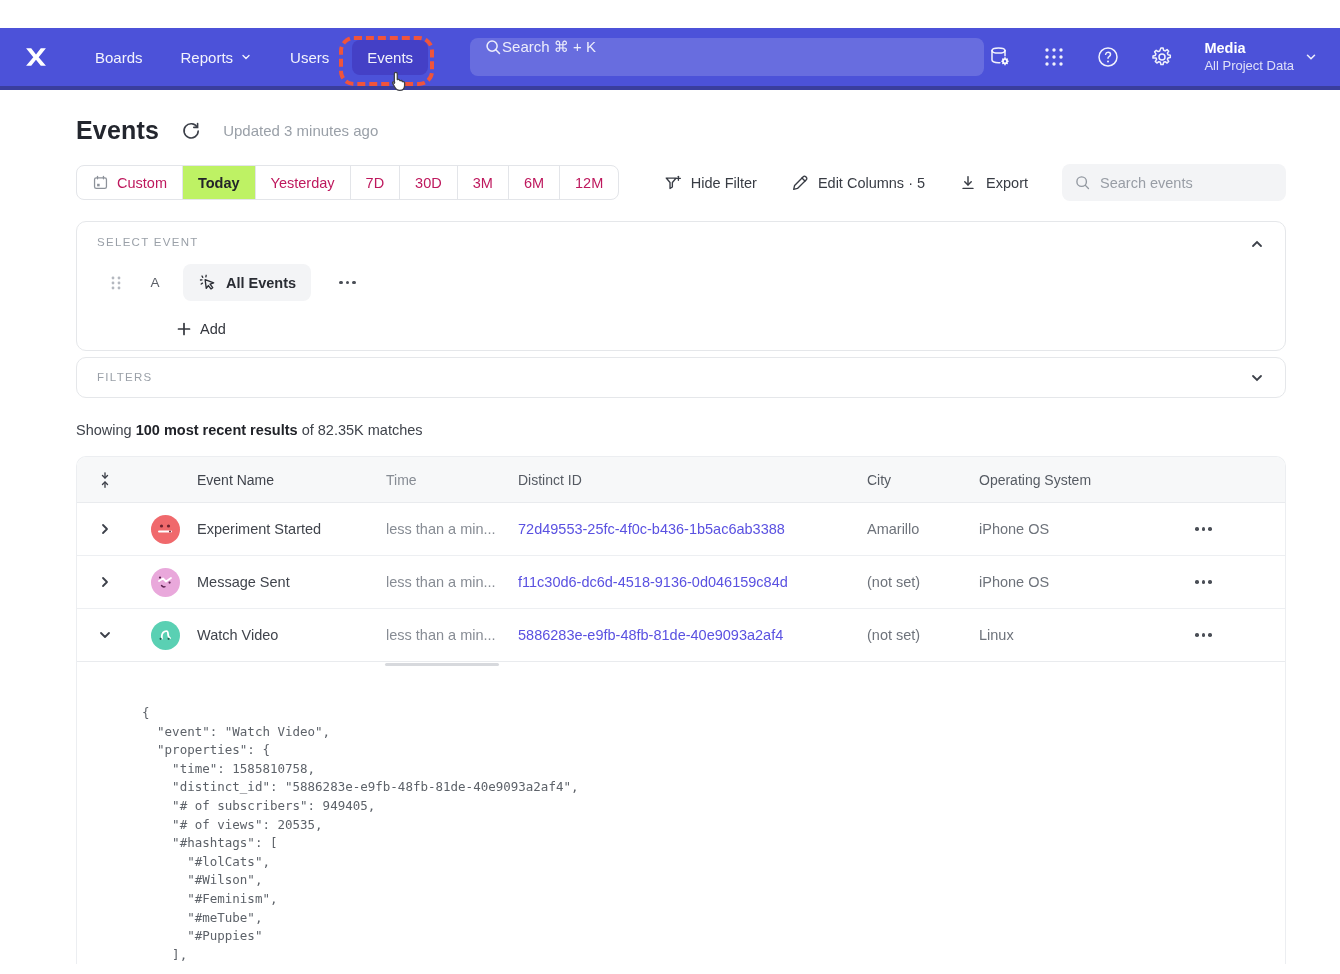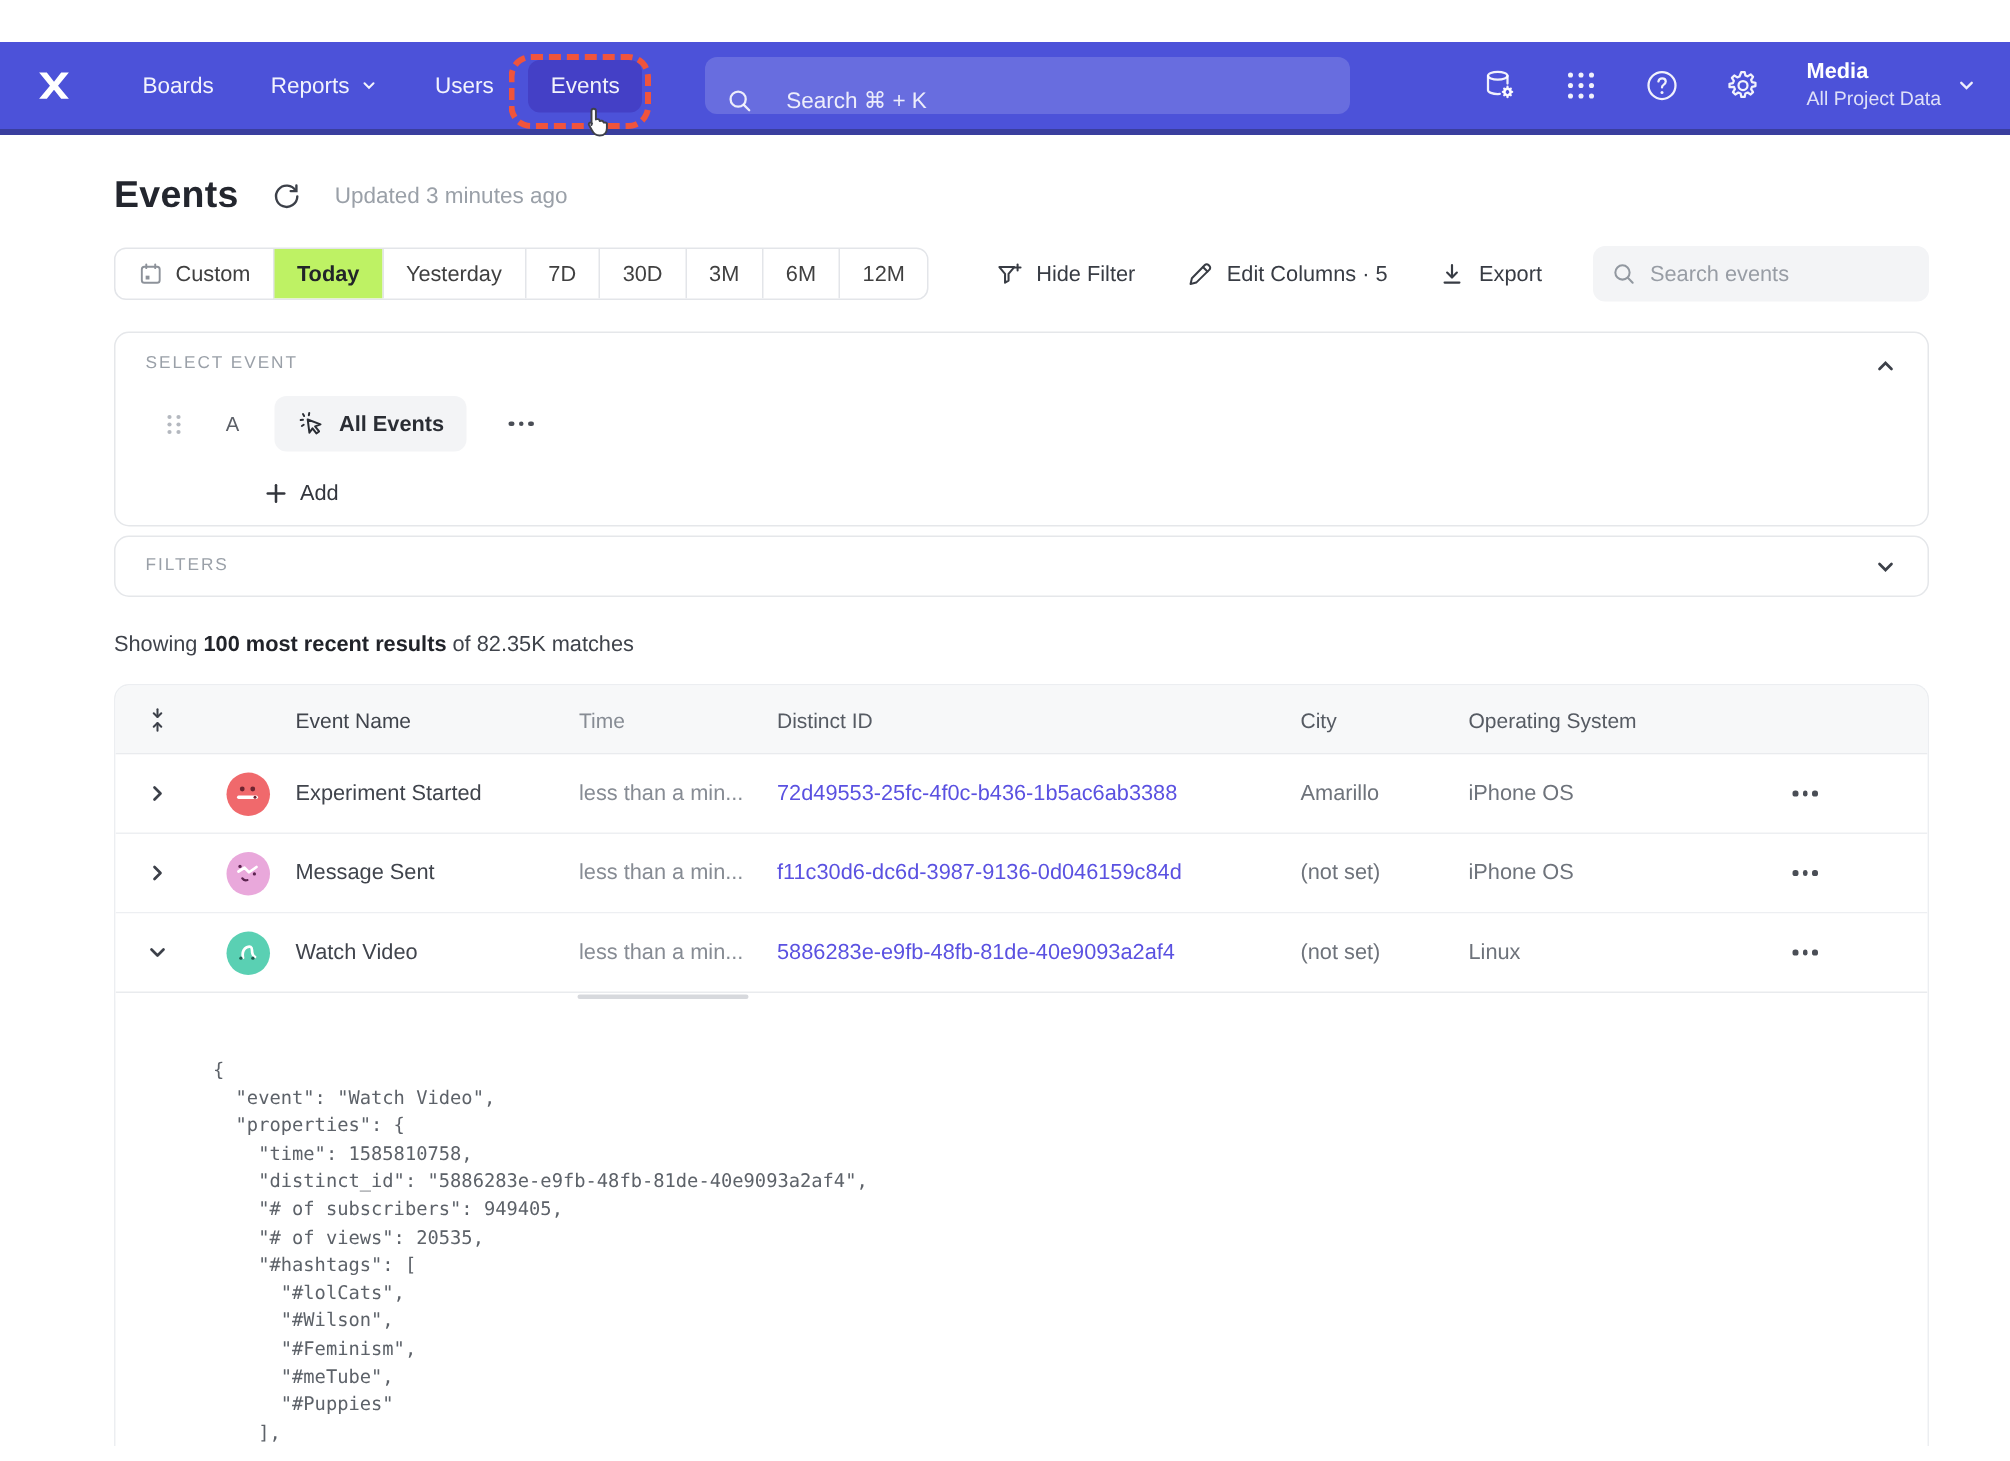--- a/index.html
+++ b/index.html
@@ -7,22 +7,22 @@
     font-family:"Liberation Sans", sans-serif; color:#3c4049; }
 
   
   .navbar { height:62px; background:#4c52d9; border-bottom:4px solid #3a3e9e;
     display:flex; align-items:center; padding:0 22px; position:relative; color:#fff;margin-top:28px; }
   .logo { width:30px; height:30px; margin-right:28px; display:flex; align-items:center; }
   .nav-items { display:flex; align-items:center; gap:8px; }
   .nav-item { font-size:15px; font-weight:500; color:rgba(255,255,255,.93);
     padding:9px 15px; border-radius:8px; display:flex; align-items:center; gap:7px; cursor:pointer; }
   .nav-item.active { background:#4440c6; }
-  .nav-search { margin-left:42px; width:430px; height:38px; background:rgba(255,255,255,.16);
-    border-radius:8px; display:flex; align-items:flex-end; padding:0 14px; gap:22px;
+  .nav-search { margin-left:42px; width:514px; height:38px; background:rgba(255,255,255,.16);
+    border-radius:8px; display:flex; align-items:flex-start; padding:0 14px; gap:0;
     color:rgba(255,255,255,.88); font-size:15px; }
   .nav-right { margin-left:auto; display:flex; align-items:center; gap:30px; }
   .nav-icon { width:24px; height:24px; color:rgba(255,255,255,.92); cursor:pointer; }
   .project { display:flex; align-items:center; gap:10px; cursor:pointer; }
   .project-name { font-size:14.5px; font-weight:bold; line-height:1.3; }
   .project-sub { font-size:13px; color:rgba(255,255,255,.82); line-height:1.3; }
 
   
   .highlight-box { position:absolute; left:339px; top:8px; width:95px; height:50px;
     border:4px dashed #f0543c; border-radius:15px; pointer-events:none; }
@@ -30,21 +30,21 @@
 
   
   .page { padding:26px 54px 0 76px; }
   .page-header { display:flex; align-items:center; gap:22px; }
   .page-title { font-size:25px; font-weight:bold; color:#23262e; letter-spacing:.2px; }
   .refresh-btn { width:20px; height:20px; color:#3c4049; cursor:pointer; }
   .updated { font-size:15px; color:#9aa0a8; }
 
   .controls { display:flex; align-items:center; margin-top:19px; }
   .segmented { display:inline-flex; border:1px solid #e3e5e9; border-radius:8px; overflow:hidden; background:#fff; }
-  .segment { padding:8px 15px; font-size:14.5px; color:#404040; border-left:1px solid #e3e5e9;
+  .segment { padding:8px 15px; font-size:14.5px; color:#be185d; border-left:1px solid #e3e5e9;
     display:flex; align-items:center; gap:8px; cursor:pointer; white-space:nowrap; }
   .segment:first-child { border-left:none; }
   .segment.selected { background:#bef264; color:#222429; font-weight:bold; }
   .seg-icon { width:17px; height:17px; color:#8d929a; }
 
   .toolbar { margin-left:auto; display:flex; align-items:center; gap:34px; }
   .tool-btn { display:flex; align-items:center; gap:9px; font-size:14.5px; font-weight:500;
     color:#383c44; cursor:pointer; background:none; border:none; font-family:inherit; }
   .tool-icon { width:18px; height:18px; color:#383c44; }
   .search-events { width:224px; height:37px; background:#f3f4f6; border-radius:8px;
@@ -381,21 +381,21 @@
         <svg width="20" height="20" viewBox="0 0 20 20">
               <polyline points="4,9 8,6.5 11,9.5 16,6" fill="none" stroke="#fff" stroke-width="1.8" stroke-linecap="round" stroke-linejoin="round"></polyline>
               <circle cx="5" cy="5.6" r="1.1" fill="#5c2450"></circle>
               <circle cx="14.6" cy="10.6" r="1.1" fill="#5c2450"></circle>
               <path d="M6.5 13.5q1.5 2 3.5 1.2" fill="none" stroke="#5c2450" stroke-width="1.4" stroke-linecap="round"></path>
             </svg>
           </span>
       </div>
       <div class="c-name">Message Sent</div>
       <div class="c-time">less than a min...</div>
-      <div class="c-id">f11c30d6-dc6d-3987-9136-0d046159c84d</div>
+      <div class="c-id">f11c30d6-dc6d-4518-9136-0d046159c84d</div>
       <div class="c-city">(not set)</div>
       <div class="c-os">iPhone OS</div>
       <div class="c-menu">
           <span class="menu-dots" style="margin-left:0">
             <b></b>
             <b></b>
             <b></b>
           </span>
         </div>
     </div>

